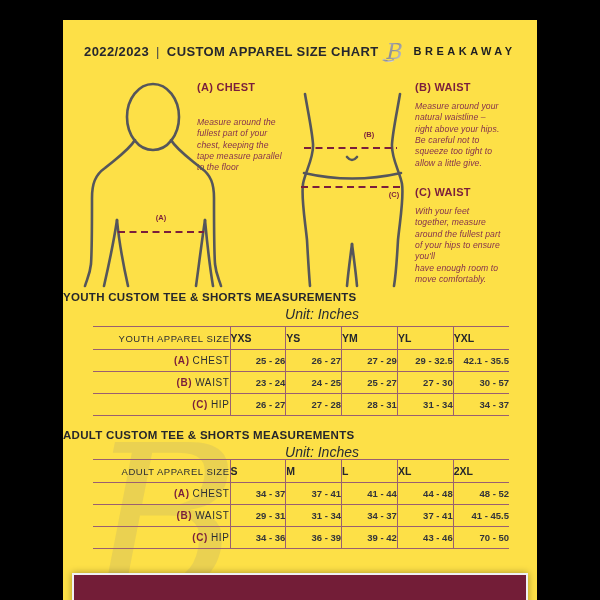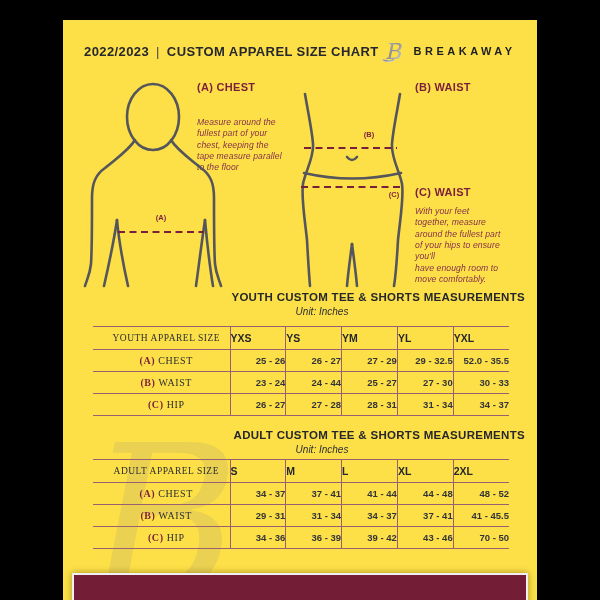--- a/index.html
+++ b/index.html
@@ -27,28 +27,28 @@
   .fig .dash{stroke:#7a1e3c;stroke-width:2.2;stroke-dasharray:7 4.5;stroke-linecap:butt;}
   .meas-label{position:absolute;width:24px;text-align:center;font-size:7.5px;
               font-weight:bold;color:#7a1e3c;}
 
   
   .watermark{position:absolute;left:26px;top:398px;font-family:"DejaVu Serif",serif;
              font-style:italic;font-size:205px;line-height:1;color:rgba(125,125,140,0.15);
              pointer-events:none;}
 
   
-  .tbl-title{position:absolute;left:0;right:12px;text-align:right;font-size:11.5px;
+  .tbl-title{position:absolute;left:0;right:4px;text-align:left;font-size:11.5px;
              font-weight:bold;color:#26272c;letter-spacing:.3px;}
-  .tbl-unit{position:absolute;left:12px;right:0;text-align:center;font-size:10px;
+  .tbl-unit{position:absolute;left:12px;right:0;text-align:center;font-size:14px;
             font-style:italic;color:#2b2d33;padding-left:32px;}
   .size-table{position:absolute;left:30px;width:416px;border-collapse:collapse;table-layout:fixed;}
   .size-table th,.size-table td{border-top:1.5px solid #9a5f70;padding:0;background:transparent;}
   .size-table tr:last-child td{border-bottom:1.5px solid #9a5f70;}
-  .size-table .lab-col{width:137px;text-align:center;padding-left:10px;font-family:Liberation Serif, serif;}
+  .size-table .lab-col{width:137px;text-align:right;padding-left:10px;}
   .size-table th{height:23px;font-size:10.5px;font-weight:bold;color:#26272c;text-align:left;}
   .size-table th.lab-col{font-size:9.5px;font-weight:normal;letter-spacing:.5px;color:#2b2d33;}
   .size-table td{height:22px;font-size:9.5px;font-weight:bold;color:#33343a;text-align:right;}
   .size-table td.lab-col{font-weight:normal;font-size:10px;letter-spacing:.6px;color:#2b2d33;}
   .size-table .vline{border-left:1.5px solid #9a5f70;}
   .row-prefix{font-weight:bold;color:#7a1e3c;margin-right:3px;}
 
   
   .bottom-bar{position:absolute;left:9px;right:9px;top:553px;height:40px;background:#731d37;
               border:2px solid #f0f0f2;box-shadow:0 0 7px rgba(0,0,0,0.35);}
@@ -81,20 +81,26 @@
     </div>
 
     <div class="instr-heading" style="left:134px;top:61px;">(A) CHEST</div>
     <div class="instr-text" style="left:134px;top:97px;width:110px;">Measure around the
 fullest part of your
 chest, keeping the
 tape measure parallel
 to the floor</div>
 
     <div class="instr-heading" style="left:352px;top:61px;">(B) WAIST</div>
+    <div class="instr-text" style="left:352px;top:81px;width:112px;">Measure around your
+natural waistline –
+right above your hips.
+Be careful not to
+squeeze too tight to
+allow a little give.</div>
 
     <div class="instr-heading" style="left:352px;top:166px;">(C) WAIST</div>
     <div class="instr-text" style="left:352px;top:186px;width:116px;">With your feet
 together, measure
 around the fullest part
 of your hips to ensure
 you'll
 have enough room to
 move comfortably.</div>
 
@@ -136,29 +142,29 @@
         <th class="vline">YM</th>
         <th class="vline">YL</th>
         <th class="vline">YXL</th>
       </tr>
       <tr>
         <td class="lab-col"><span class="row-prefix">(A)</span><span>CHEST</span></td>
         <td class="vline">25 - 26</td>
         <td class="vline">26 - 27</td>
         <td class="vline">27 - 29</td>
         <td class="vline">29 - 32.5</td>
-        <td class="vline">52.0 - 35.5</td>
+        <td class="vline">42.1 - 35.5</td>
       </tr>
       <tr>
         <td class="lab-col"><span class="row-prefix">(B)</span><span>WAIST</span></td>
         <td class="vline">23 - 24</td>
-        <td class="vline">24 - 44</td>
+        <td class="vline">24 - 25</td>
         <td class="vline">25 - 27</td>
         <td class="vline">27 - 30</td>
-        <td class="vline">30 - 33</td>
+        <td class="vline">30 - 57</td>
       </tr>
       <tr>
         <td class="lab-col"><span class="row-prefix">(C)</span><span>HIP</span></td>
         <td class="vline">26 - 27</td>
         <td class="vline">27 - 28</td>
         <td class="vline">28 - 31</td>
         <td class="vline">31 - 34</td>
         <td class="vline">34 - 37</td>
       </tr>
     </tbody>

